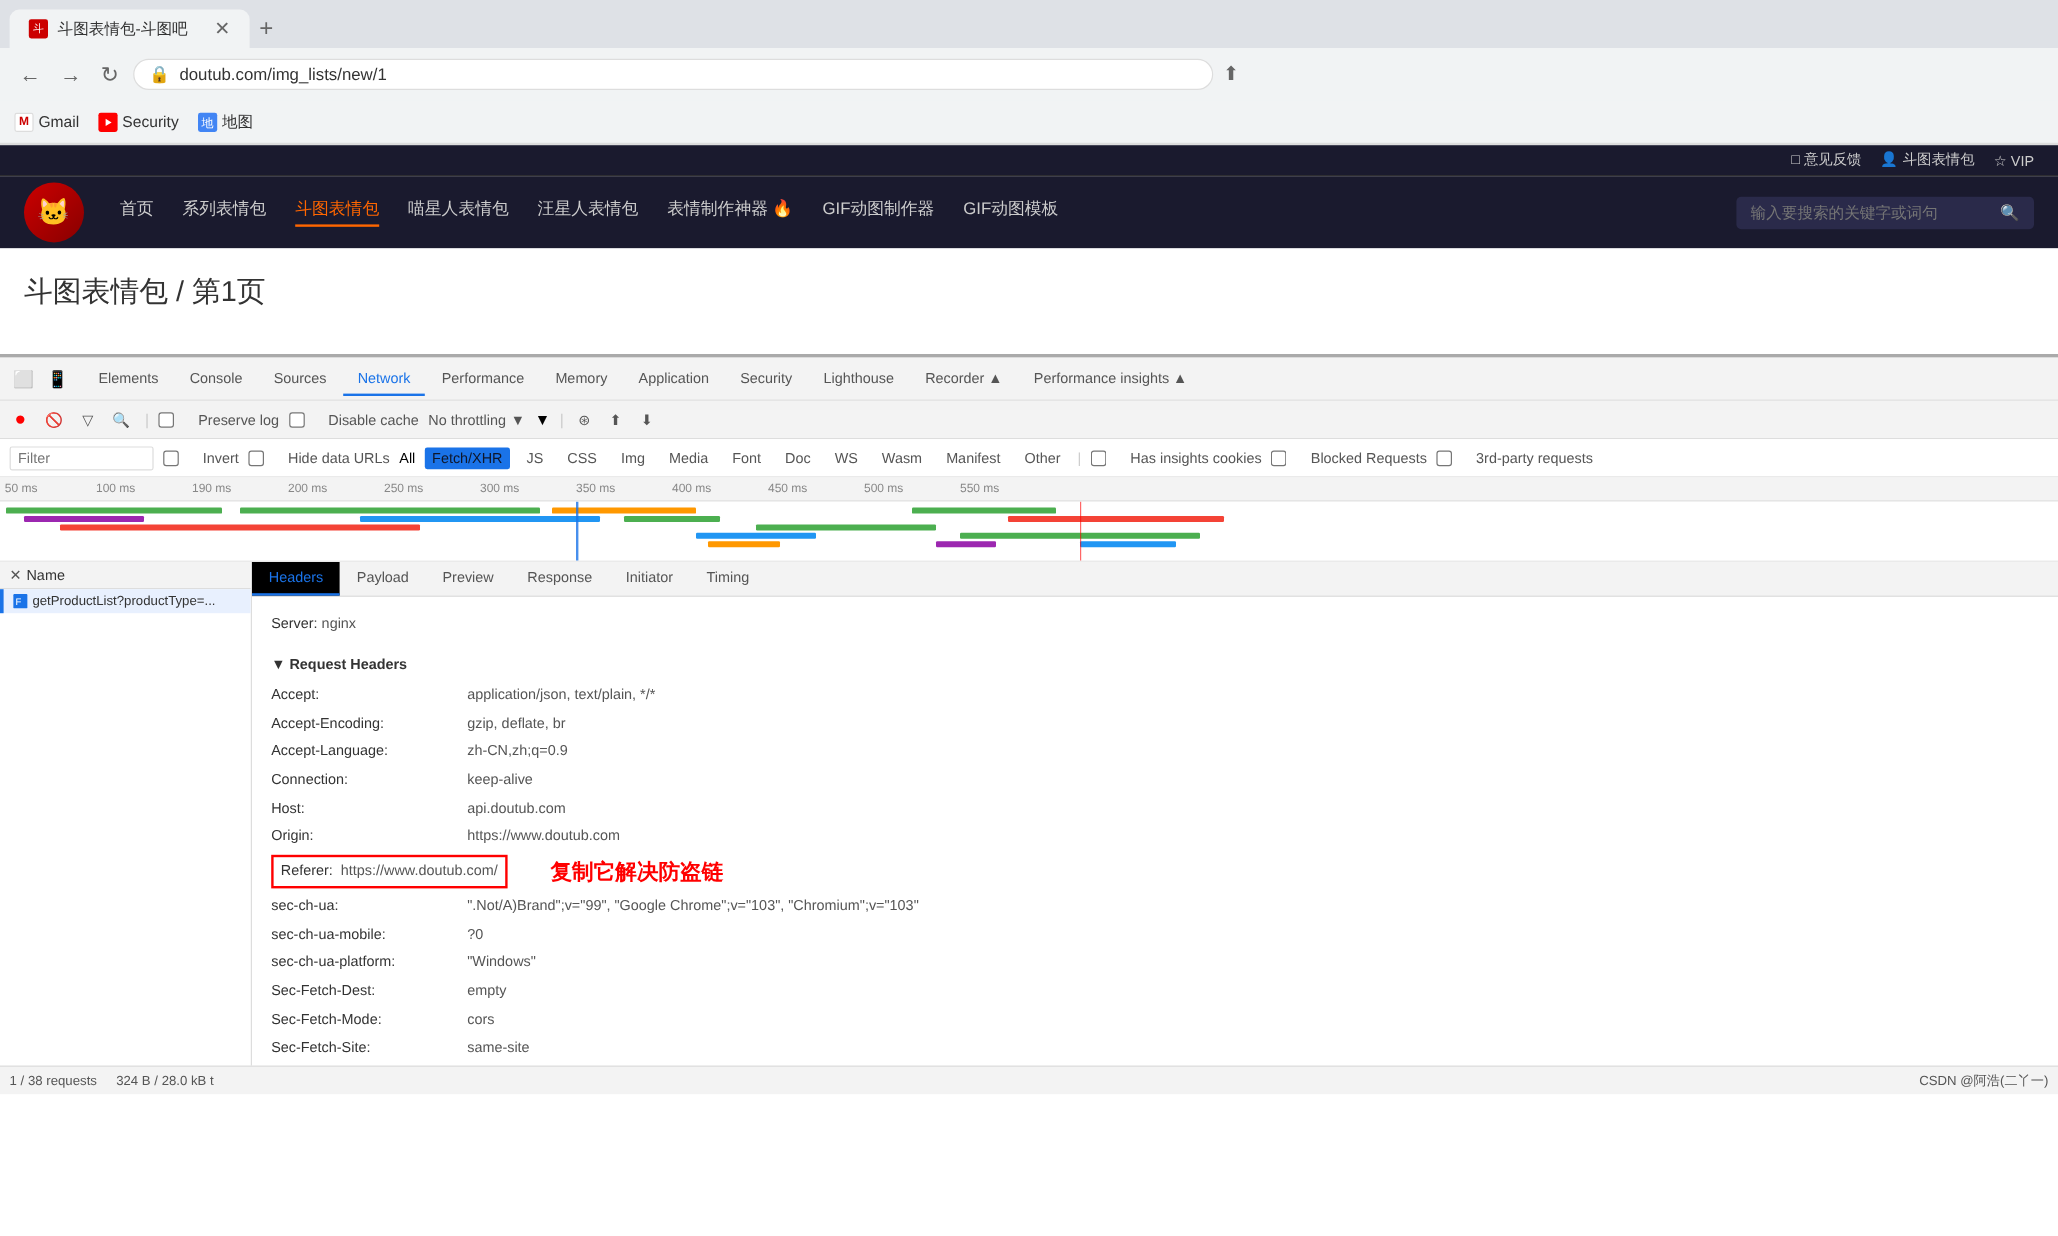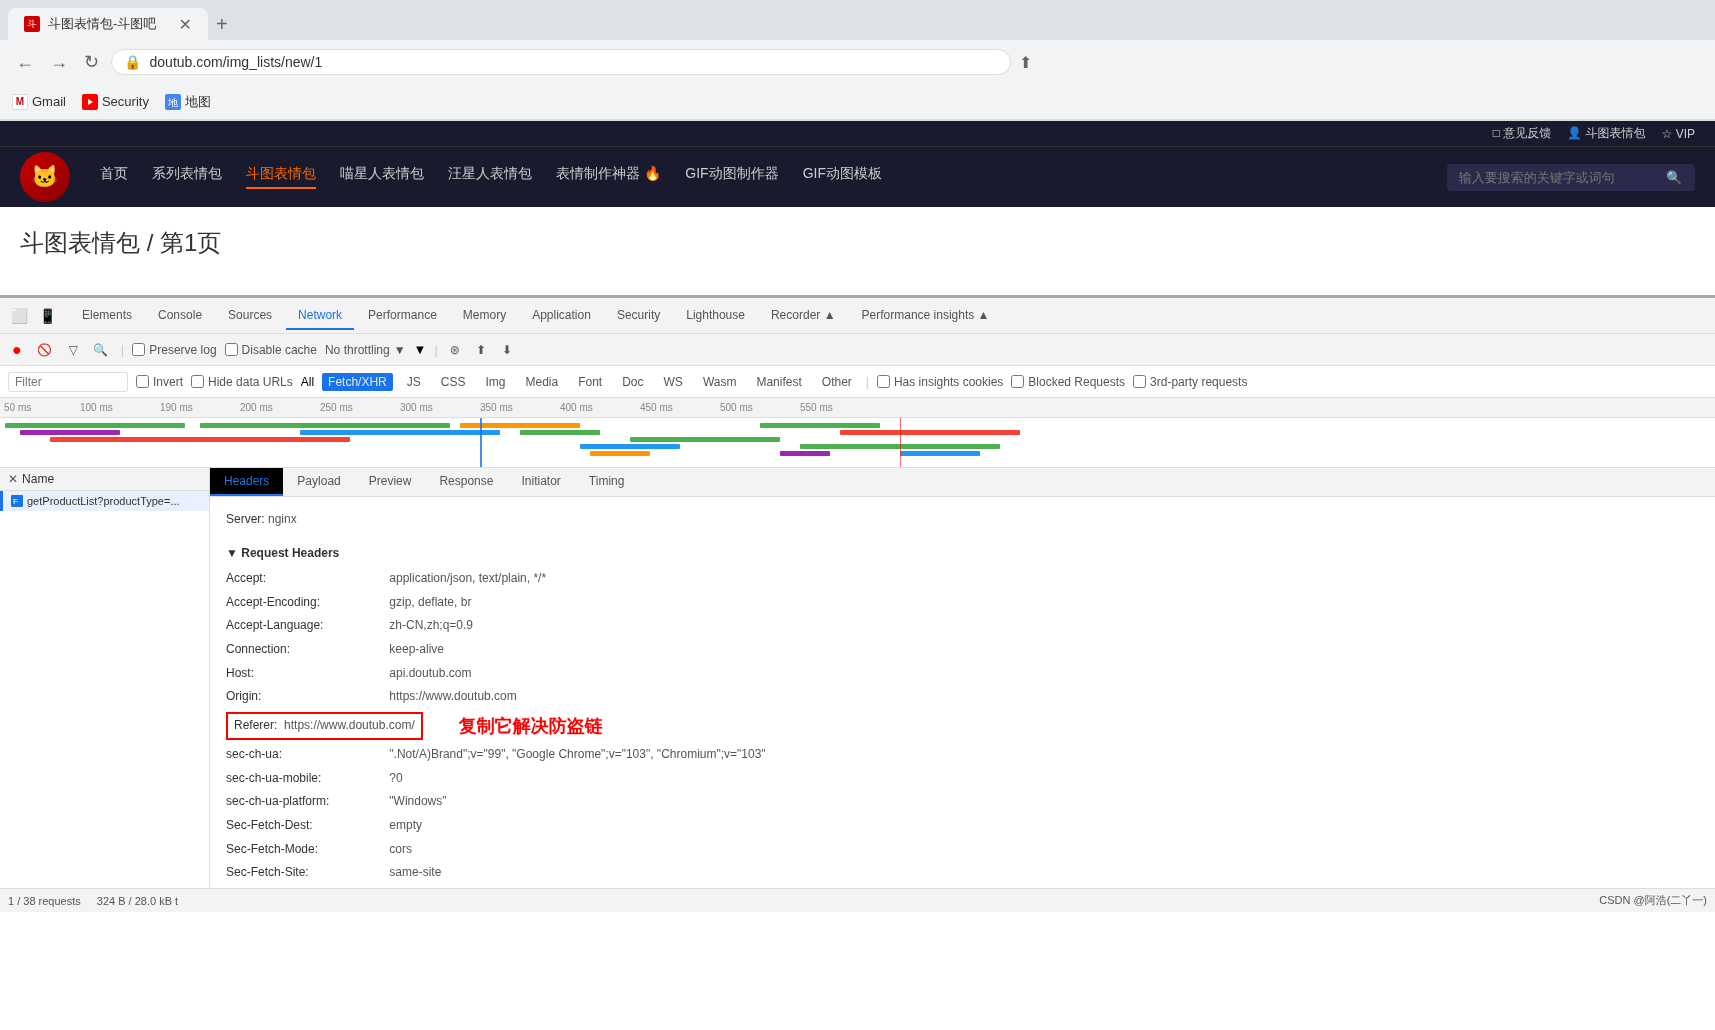--- a/index.html
+++ b/index.html
@@ -44,28 +44,28 @@
     .devtools { border-top: 3px solid #aaa; background: #fff; }
     .devtools-tabs { display: flex; align-items: center; background: #f3f3f3; border-bottom: 1px solid #ddd; height: 36px; padding: 0 8px; gap: 2px; }
     .devtools-tab { padding: 0 12px; height: 28px; display: flex; align-items: center; font-size: 12px; color: #555; cursor: pointer; border-bottom: 2px solid transparent; }
     .devtools-tab.active { color: #1a73e8; border-bottom: 2px solid #1a73e8; }
     .devtools-left-icons { display: flex; gap: 4px; margin-right: 8px; }
     .devtools-icon { width: 24px; height: 24px; display: flex; align-items: center; justify-content: center; cursor: pointer; color: #555; font-size: 14px; border-radius: 3px; }
 
     
     .network-toolbar { display: flex; align-items: center; padding: 4px 8px; gap: 8px; border-bottom: 1px solid #ddd; background: #f3f3f3; height: 32px; }
     .toolbar-btn { display: flex; align-items: center; gap: 4px; cursor: pointer; font-size: 12px; color: #555; padding: 2px 4px; border-radius: 2px; }
-    .checkbox-label { display: flex; align-items: center; gap: 4px; font-size: 12px; color: #555; cursor: pointer; }
+    .checkbox-label { display: flex; gap: 20px; font-size: 12px; color: #555; cursor: pointer; }
     .throttle-select { font-size: 12px; color: #555; border: none; background: transparent; cursor: pointer; display: flex; align-items: center; gap: 4px; }
 
     
     .filter-bar { display: flex; align-items: center; padding: 4px 8px; gap: 8px; border-bottom: 1px solid #ddd; background: #fff; height: 32px; font-size: 12px; flex-wrap: wrap; }
     .filter-input { border: 1px solid #ddd; border-radius: 2px; padding: 2px 6px; font-size: 12px; width: 120px; }
     .filter-type-btn { padding: 2px 6px; border-radius: 2px; cursor: pointer; font-size: 12px; color: #555; border: none; background: none; }
-    .filter-type-btn.active { background: #1a73e8; color: #e5e5e5; }
+    .filter-type-btn.active { background: #1a73e8; color: #0f172a; }
 
     
     .timeline-area { height: 70px; background: #fff; border-bottom: 1px solid #ddd; position: relative; overflow: hidden; }
 
     
     .network-panel { display: flex; height: 420px; }
     .request-list { width: 210px; border-right: 1px solid #ddd; overflow-y: auto; }
     .request-list-header { display: flex; align-items: center; padding: 4px 8px; background: #f3f3f3; border-bottom: 1px solid #ddd; font-size: 12px; font-weight: 500; color: #333; }
     .request-item { display: flex; align-items: center; padding: 4px 8px; font-size: 12px; color: #333; cursor: pointer; background: #e8f0fe; border-left: 3px solid #1a73e8; }
     .request-item .name { white-space: nowrap; overflow: hidden; text-overflow: ellipsis; max-width: 160px; font-size: 11px; }

